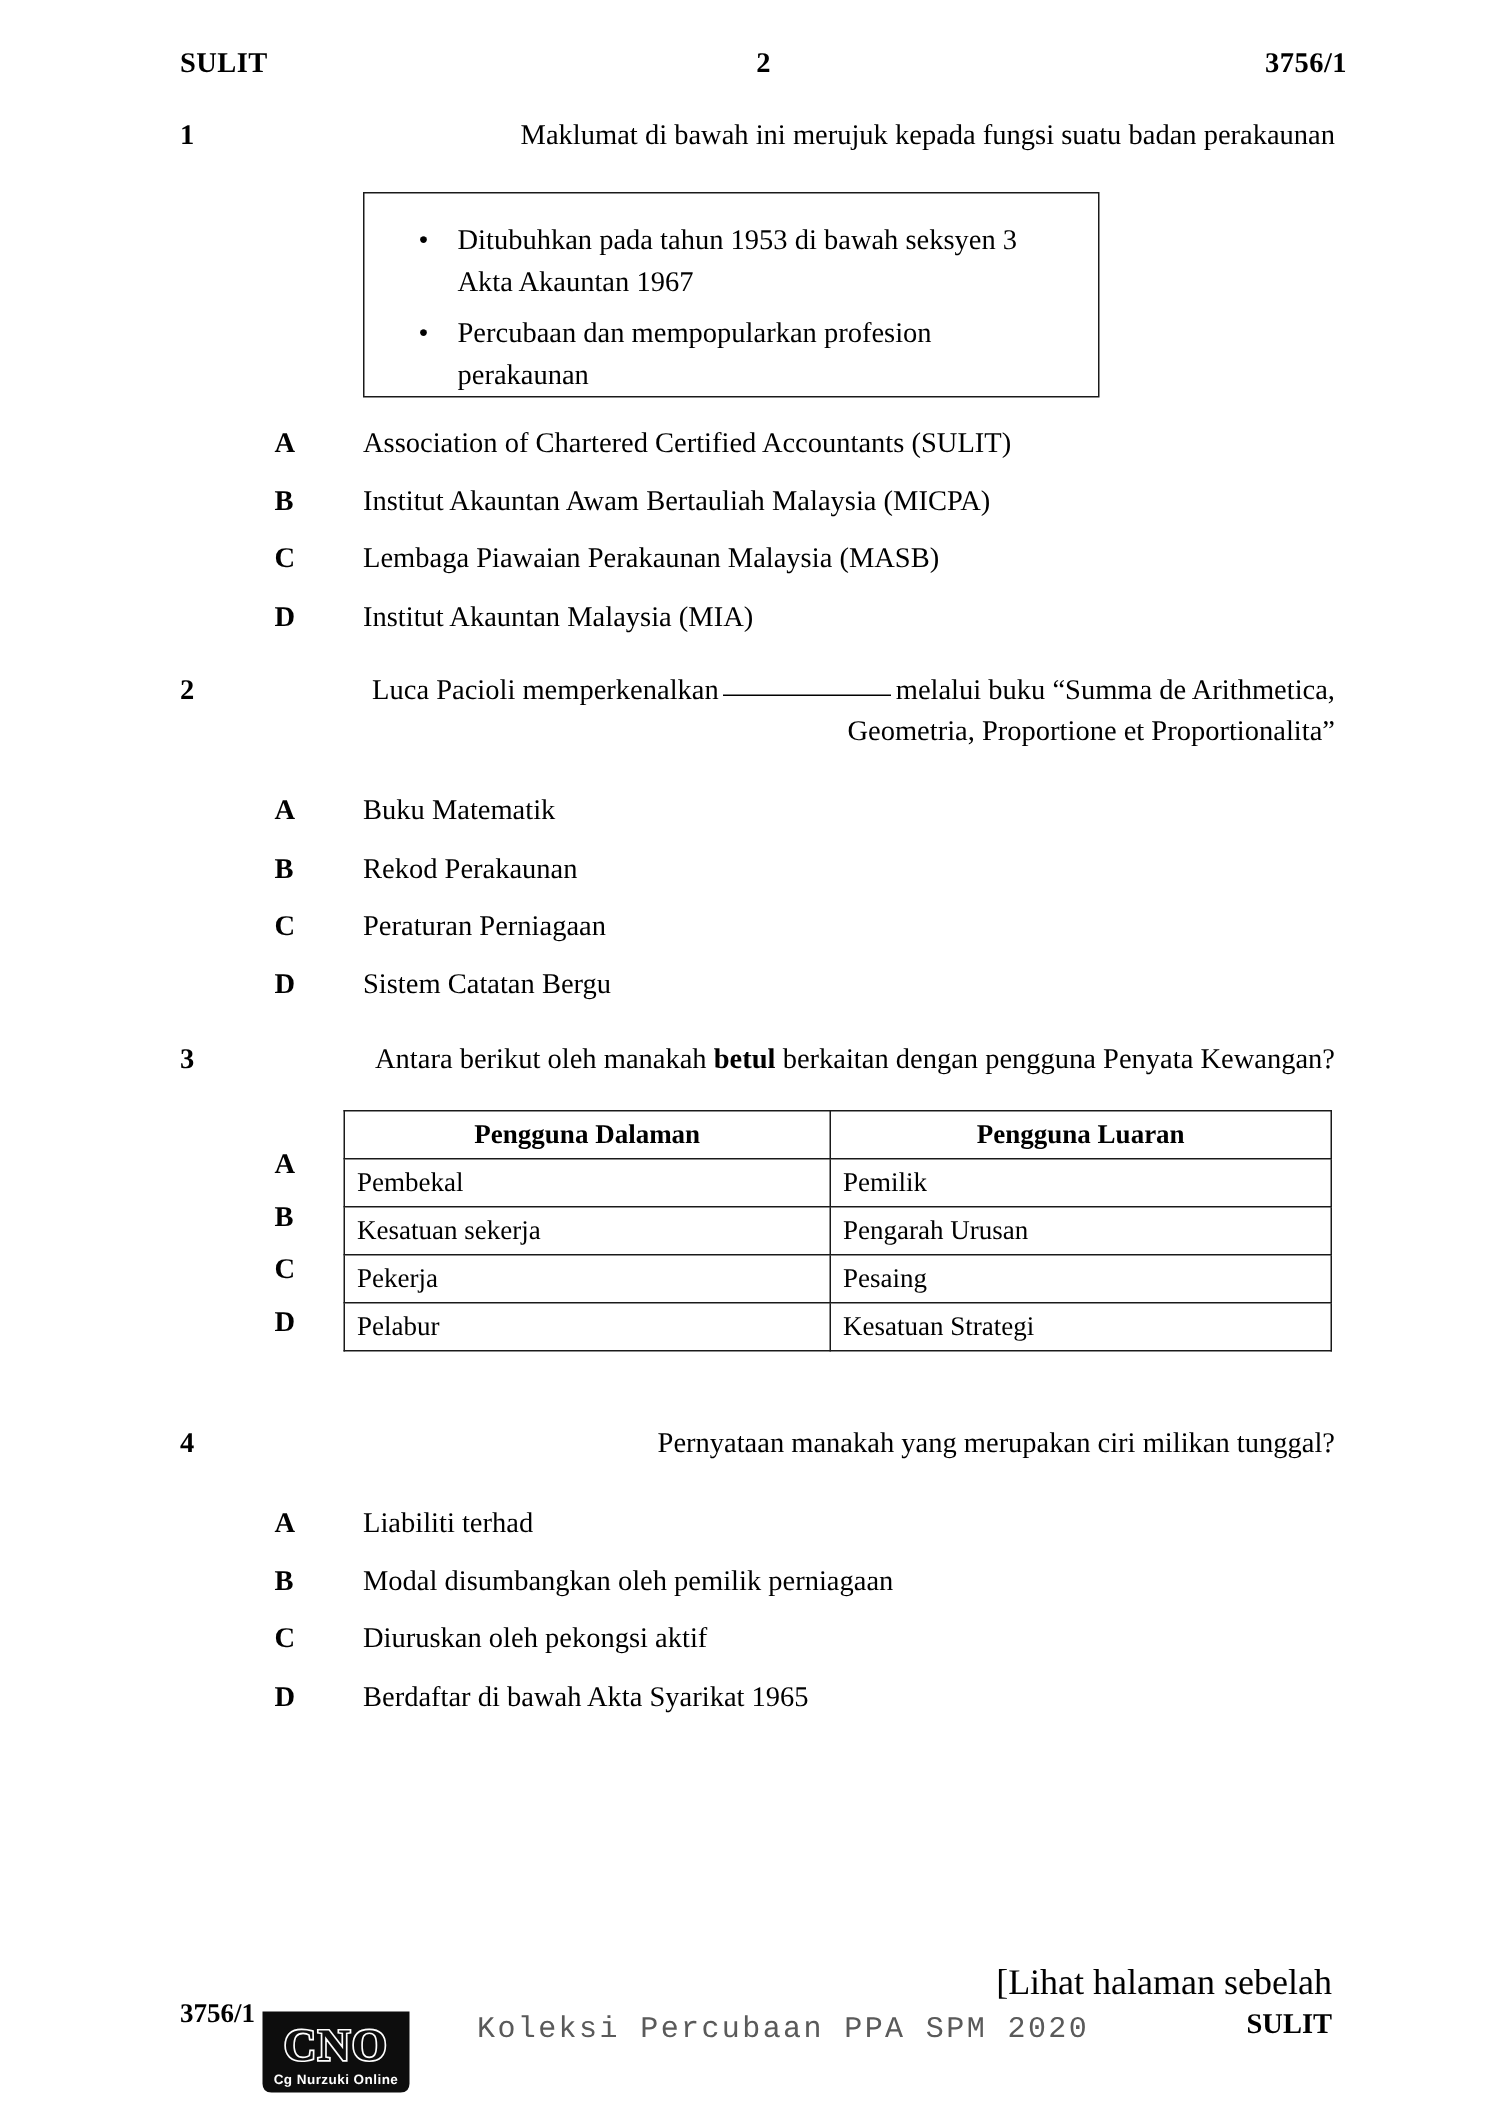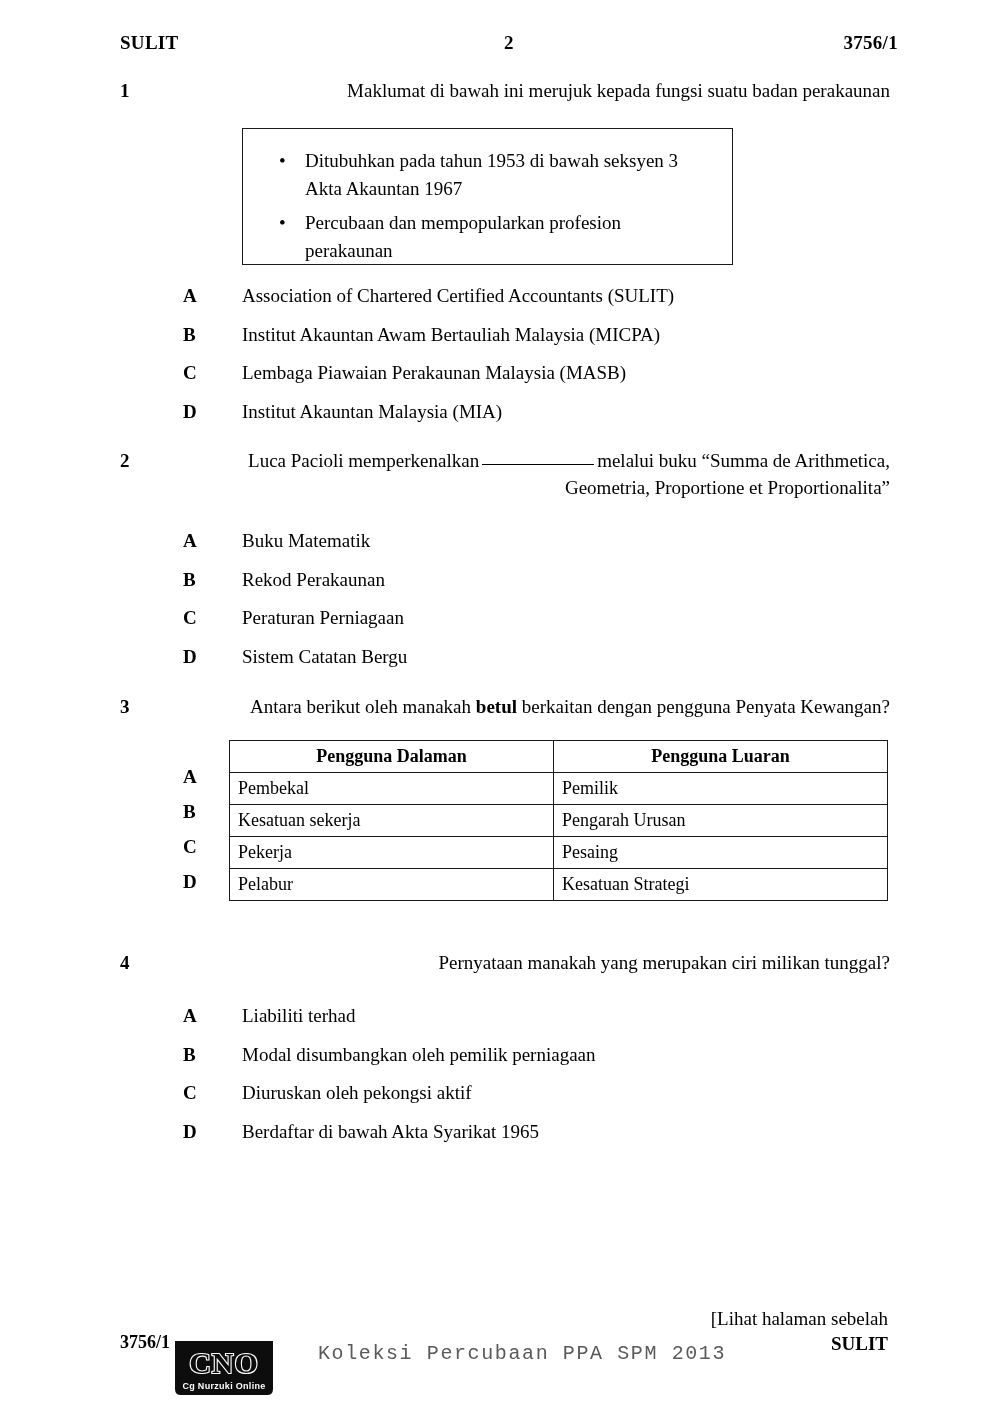--- a/index.html
+++ b/index.html
@@ -173,21 +173,21 @@
     font-size: 18px;
     font-weight: bold;
   }
   .footer-right {
     position: absolute;
     right: 130px;
     top: 1307px;
     text-align: right;
     width: 320px;
   }
-  .footer-right .line1 { font-size: 19px; line-height: 1.25; }
+  .footer-right .line1 { font-size: 24px; line-height: 1.25; }
   .footer-right .line2 { font-size: 19px; font-weight: bold; line-height: 1.35; }
 
   .watermark {
     position: absolute;
     left: 318px;
     top: 1342px;
     font-family: "Liberation Mono", "DejaVu Sans Mono", monospace;
     font-size: 20px;
     letter-spacing: 1.6px;
     color: #5a5a5a;
@@ -361,15 +361,15 @@
   <div class="footer-code">3756/1</div>
 
   <div class="logo">
     <svg viewBox="0 0 106 62" width="106" height="62">
       <path d="M4 4 H102 V52 Q102 58 96 58 H10 Q4 58 4 52 Z" fill="#0d0d0d"></path>
       <text id="logo-initials" x="53" y="36" text-anchor="middle" font-family="&quot;Liberation Serif&quot;, serif" font-size="30" font-weight="bold" fill="#0d0d0d" stroke="#ffffff" stroke-width="2.2" paint-order="stroke" letter-spacing="1">CNO</text>
       <text id="logo-caption" x="53" y="52" text-anchor="middle" font-family="&quot;Liberation Sans&quot;, sans-serif" font-size="9" font-weight="bold" fill="#ffffff" letter-spacing="0.3">Cg Nurzuki Online</text>
     </svg>
   </div>
 
-  <div class="watermark">Koleksi Percubaan PPA SPM 2013</div>
+  <div class="watermark">Koleksi Percubaan PPA SPM 2020</div>
 
 </div>
 
 </body></html>

